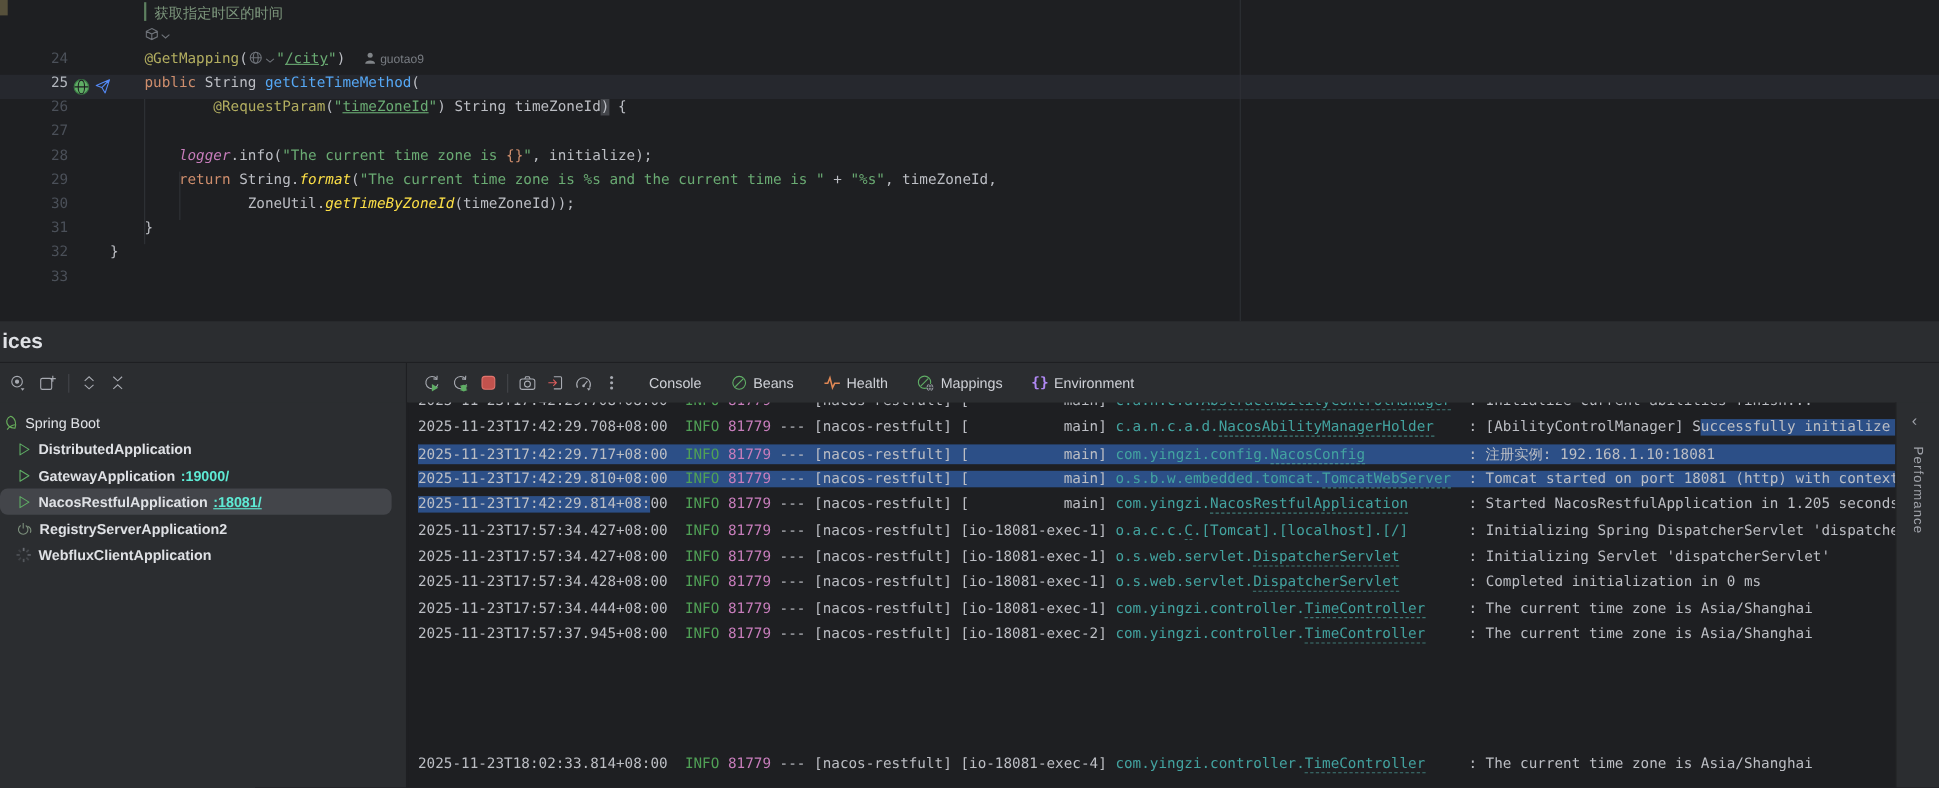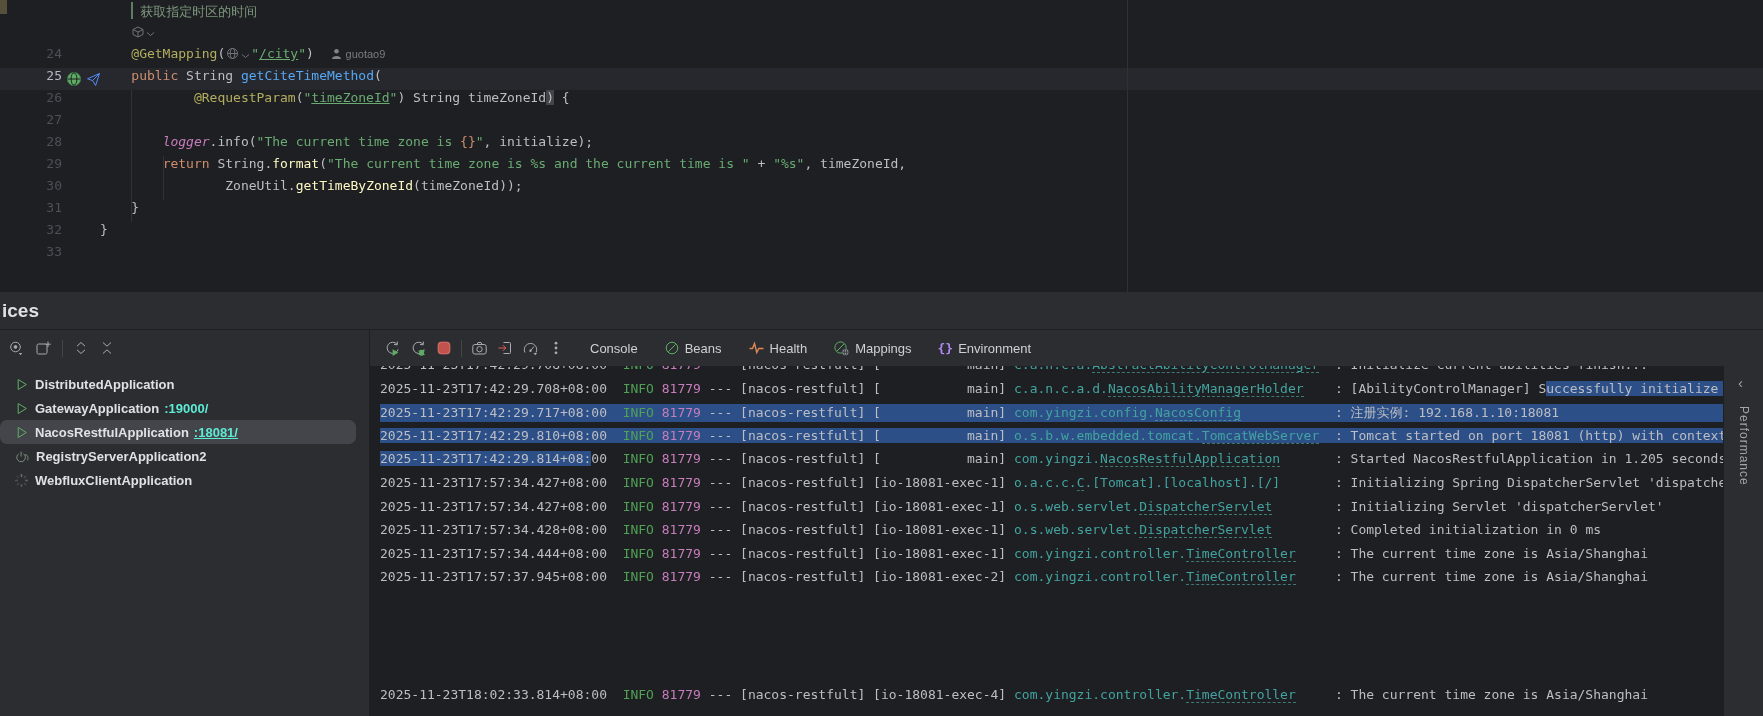--- a/index.html
+++ b/index.html
@@ -15,21 +15,21 @@
   .erow{position:absolute;left:0;right:0;height:22px;line-height:22px;}
   .lnum{position:absolute;left:0;top:0;width:62px;text-align:right;color:#4B5059;
         font:13px "DejaVu Sans Mono","Liberation Mono",monospace;}
   .caret .lnum{color:#B4B8BF;}
   .lcode{position:absolute;left:100px;top:0;margin:0;font:13px "DejaVu Sans Mono","Liberation Mono",monospace;
          white-space:pre;color:#BCBEC4;}
   .lcode svg{vertical-align:-2px;margin:0 1px;}
   .c-pl{color:#BCBEC4}.c-kw{color:#CF8E6D}.c-ann{color:#B3AE60}.c-str{color:#6AAB73}
   .c-stru{color:#6AAB73;text-decoration:underline}
   .c-mdecl{color:#56A8F5}.c-sfield{color:#C77DBB;font-style:italic}
-  .c-scall{color:#fef9c3;}.c-tmpl{color:#CF8E6D}
+  .c-scall{color:#fde047;font-style:italic}.c-tmpl{color:#CF8E6D}
   .c-cmt{color:#7D977D}.c-phl{color:#BCBEC4;background:#43454A}
   .c-inlay{color:#787C82;font:11px "Liberation Sans",sans-serif;}
   .cbar{display:inline-block;width:2px;height:17px;background:#5E8060;vertical-align:-3px;margin-right:7px;}
   .gicon{position:absolute;top:3px;}
   .g1{left:66px;} .g2{left:86px;}
 
   
   #bottom{position:absolute;left:0;top:292px;width:1763px;height:424px;background:#2B2D30;}
   #bhead{position:absolute;left:0;top:0;width:100%;height:38px;border-bottom:1px solid #1E1F22;box-sizing:border-box;}
   #bhead span{position:absolute;left:2px;top:0;line-height:37px;font-size:19px;font-weight:bold;color:#DFE1E5;}
@@ -244,20 +244,27 @@
         </div>
         <div class="tab">
           <span class="braces">{}</span>
           <span>Environment</span>
         </div>
       </div>
   </div>
   <div id="tooldiv"></div>
   <div id="bbody">
     <div id="stree">
+        <div class="srow root">
+          <svg width="15" height="15" viewBox="0 0 15 15" fill="none" stroke="#67AD5B">
+            <path d="M7.8 1.5 C12 3 13 8 11.6 12.3 C6.8 12 3.6 9.6 4.2 5.2 C5 3 6.3 2 7.8 1.5 Z"></path>
+            <path d="M4.5 13.5 C6.5 11 9.5 9.5 11.6 9.2"></path>
+          </svg>
+          <span class="slabel">Spring Boot</span>
+        </div>
         <div class="srow">
           <svg width="15" height="15" viewBox="0 0 15 15" fill="none" stroke="#5FAD65" stroke-linejoin="round">
             <path d="M4.2 2.5 L12.3 7.5 L4.2 12.5 Z"></path>
           </svg>
           <span class="slabel">DistributedApplication</span>
         </div>
         <div class="srow">
           <svg width="15" height="15" viewBox="0 0 15 15" fill="none" stroke="#5FAD65" stroke-linejoin="round">
             <path d="M4.2 2.5 L12.3 7.5 L4.2 12.5 Z"></path>
           </svg>

